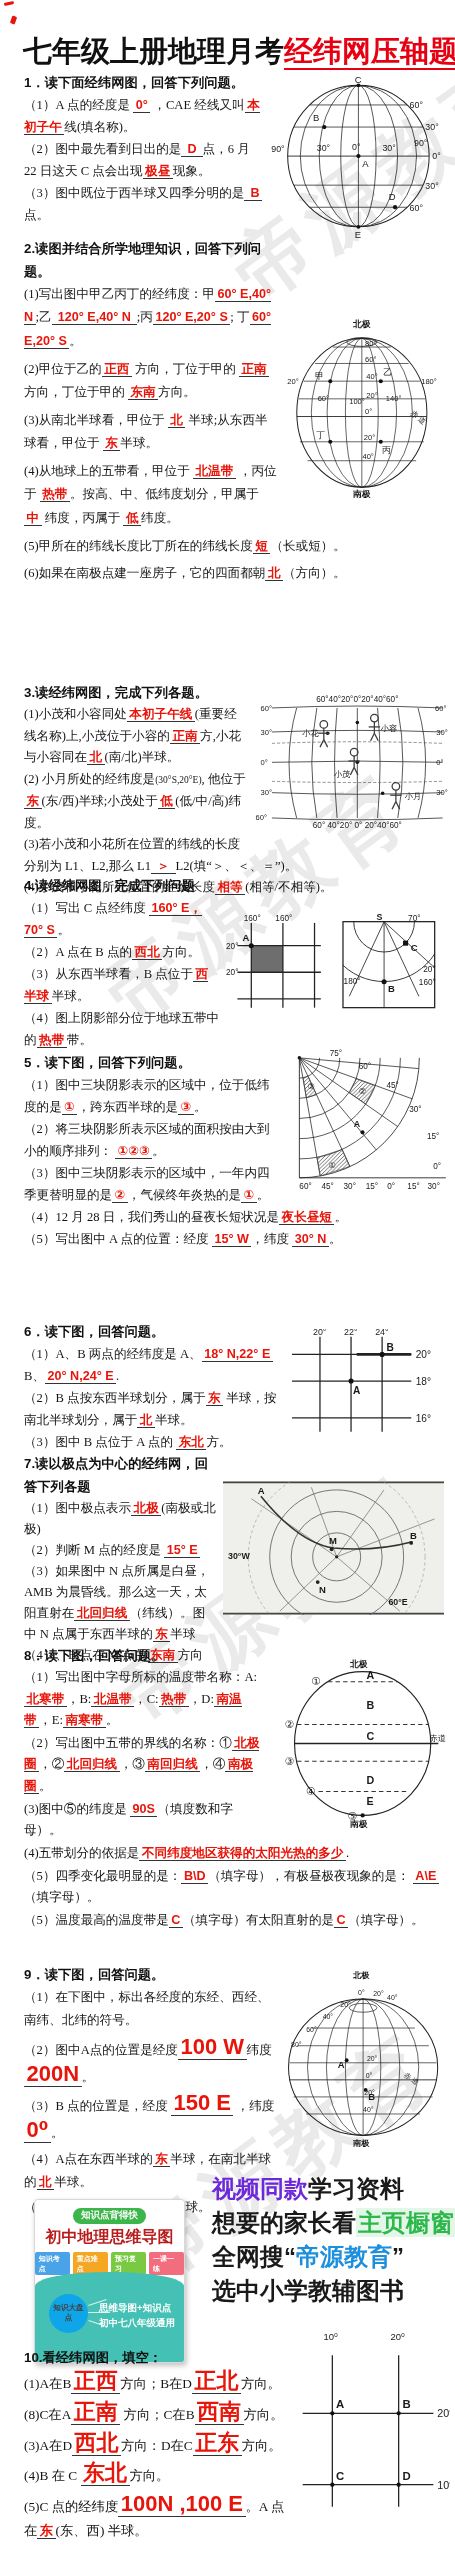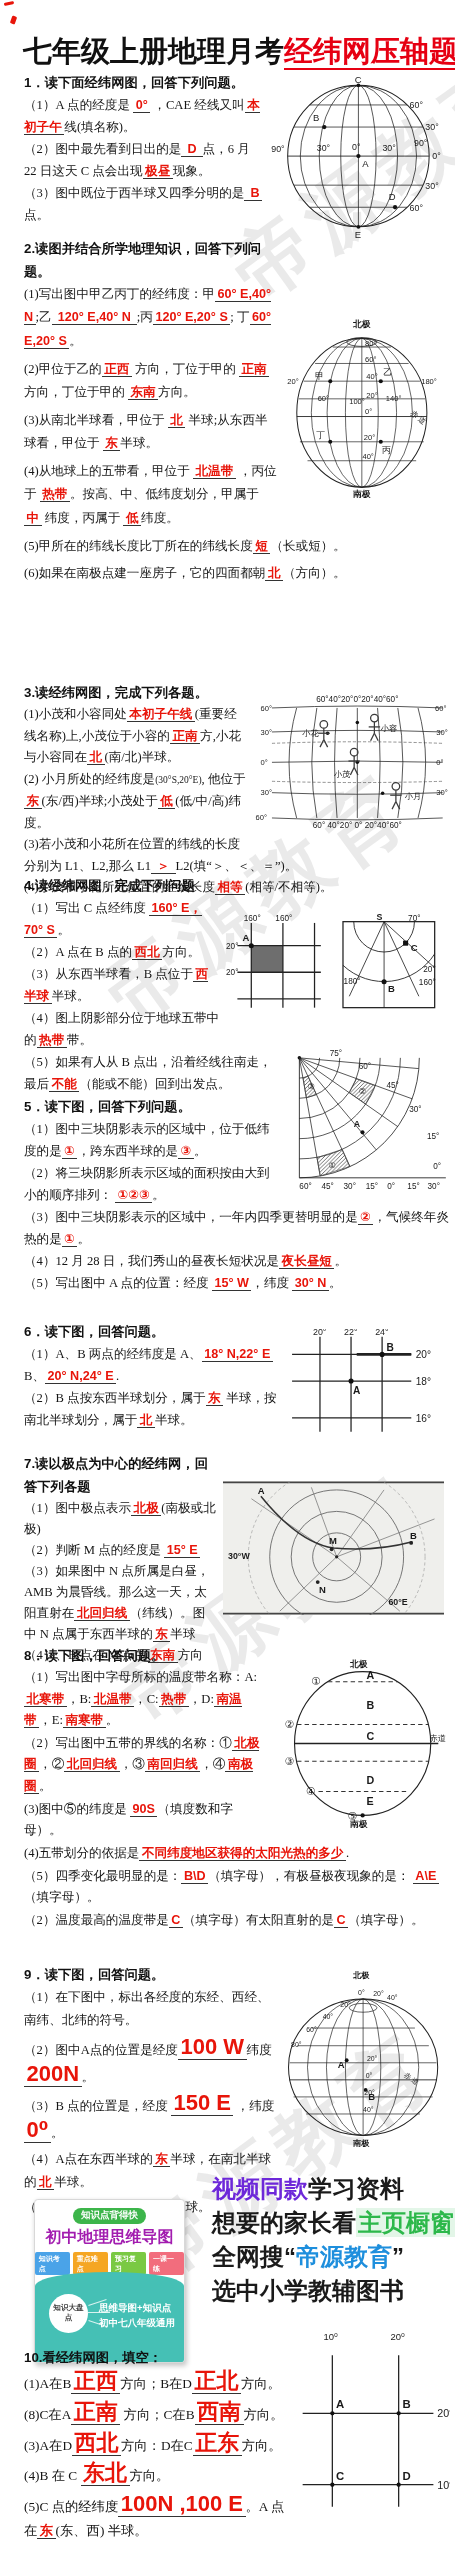--- a/index.html
+++ b/index.html
@@ -33,28 +33,28 @@
   
   .ad-lines{margin-left:188px;font-family:"Liberation Sans","DejaVu Sans",sans-serif;font-weight:bold;}
   .ad-line{font-size:24px;line-height:34px;white-space:nowrap;color:#1a1a1a;}
   .ad-red{color:#6d28d9;}
   .ad-green{color:#2db84b;background:#e3f6e8;padding:0.6px 1.9px;}
   .ad-blue{color:#1e8fdd;}
   .book{position:absolute;left:22px;top:27px;width:149px;height:162px;background:#fff;
         border:0.6px solid #d8d8d8;border-radius:3.8px;box-shadow:1.9px 2.5px 5.7px rgba(0,0,0,0.22);overflow:hidden;margin-left:12px;}
   .book-badge{margin:7.6px auto 2.5px;width:fit-content;background:#3cb54a;color:#fff;
         font:bold 9.5px "Liberation Sans",sans-serif;padding:1.9px 7.6px;border-radius:8.2px;}
-  .book-title{text-align:center;font:bold 16px "Liberation Sans",sans-serif;color:#a21caf;}
+  .book-title{text-align:center;font:bold 16px "Liberation Sans",sans-serif;color:#b91c1c;}
   .book-tags{display:flex;justify-content:center;gap:3.2px;margin-top:4.4px;}
   .book-tags span{font:bold 7px "Liberation Sans",sans-serif;color:#fff;padding:1.3px 3.8px;border-radius:1.9px;}
   .tag0{background:#4aa3e8;}.tag1{background:#f5a623;}.tag2{background:#7ac943;}.tag3{background:#f26d7d;}
   .book-bottom{position:absolute;bottom:0;left:0;right:0;height:90px;background:#45c0b5;
         border-radius:50% 50% 0 0 / 14px 14px 0 0;}
   .book-circle{position:absolute;left:14px;top:21.5px;width:39px;height:39px;border-radius:50%;
-        background:#ffffff;color:#444;font:bold 7.6px "Liberation Sans",sans-serif;display:flex;
+        background:#0ea5e9;color:#444;font:bold 7.6px "Liberation Sans",sans-serif;display:flex;
         align-items:center;justify-content:center;text-align:center;padding:3.2px;box-sizing:border-box;}
   .book-line{position:absolute;height:1.3px;background:rgba(255,255,255,0.8);}
   .book-sub{position:absolute;right:8.9px;top:28px;color:#fff;font:bold 9.5px "Liberation Sans",sans-serif;
         text-align:left;line-height:15px;}
 </style>
 </head>
 <body>
 
 <div class="page">
 
@@ -310,21 +310,20 @@
         <text x="189" y="221" font-size="13">15°</text>
         <text x="221" y="221" font-size="13">30°</text>
       </svg>
     </div>
     <div class="qbody">
         <div class="qheader">4.读经纬网图，完成下列问题</div>
         <div class="qline"><span class="seg">（1）写出 C 点经纬度 </span><span class="ans">160° E，70° S</span><span class="seg">。</span></div>
         <div class="qline"><span class="seg">（2）A 点在 B 点的</span><span class="ans">西北</span><span class="seg">方向。</span></div>
         <div class="qline"><span class="seg">（3）从东西半球看，B 点位于</span><span class="ans">西半球</span><span class="seg">半球。</span></div>
         <div class="qline"><span class="seg">（4）图上阴影部分位于地球五带中的</span><span class="ans">热带</span><span class="seg">带。</span></div>
-        <div class="qline"><span class="seg">（5）如果有人从 B 点出，沿着经线往南走，最后</span><span class="ans">不能</span><span class="seg">（能或不能）回到出发点。</span></div>
       </div>
     <div class="qbody">
         <div class="qheader">5．读下图，回答下列问题。</div>
         <div class="qline"><span class="seg">（1）图中三块阴影表示的区域中，位于低纬度的是</span><span class="ans">①</span><span class="seg">，跨东西半球的是</span><span class="ans">③</span><span class="seg">。</span></div>
         <div class="qline"><span class="seg">（2）将三块阴影所表示区域的面积按由大到小的顺序排列： </span><span class="ans">①②③</span><span class="seg">。</span></div>
         <div class="qline"><span class="seg">（3）图中三块阴影表示的区域中，一年内四季更替明显的是</span><span class="ans">②</span><span class="seg">，气候终年炎热的是</span><span class="ans">①</span><span class="seg">。</span></div>
         <div class="qline"><span class="seg">（4）12 月 28 日，我们秀山的昼夜长短状况是</span><span class="ans">夜长昼短</span><span class="seg">。</span></div>
         <div class="qline"><span class="seg">（5）写出图中 A 点的位置：经度 </span><span class="ans">15° W</span><span class="seg">，纬度 </span><span class="ans">30° N</span><span class="seg">。</span></div>
       </div>
   </div>
@@ -348,20 +347,21 @@
         <text x="203" y="88" font-size="16">18°</text>
         <text x="203" y="146" font-size="16">16°</text>
         <text x="157" y="34" font-size="16" font-weight="bold">B</text>
         <text x="104" y="102" font-size="16" font-weight="bold">A</text>
       </svg>
     </div>
     <div class="qbody">
         <div class="qheader">6．读下图，回答问题。</div>
         <div class="qline"><span class="seg">（1）A、B 两点的经纬度是 A、</span><span class="ans">18° N,22° E</span><span class="seg">  B、</span><span class="ans">20° N,24° E</span><span class="seg">.</span></div>
         <div class="qline"><span class="seg">（2）B 点按东西半球划分，属于</span><span class="ans">东</span><span class="seg"> 半球，按南北半球划分，属于</span><span class="ans">北</span><span class="seg">半球。</span></div>
+        <div class="qline"><span class="seg">（3）图中 B 点位于 A 点的 </span><span class="ans">东北</span><span class="seg">方。</span></div>
       </div>
   </div>
 
   <div class="sec s-q7" style="top:1452px;">
     <div class="dia" style="margin:29px 6.3px 2.5px 6.3px;">
       <svg width="221" height="134" viewBox="0 0 350 212">
         <rect x="0" y="0" width="350" height="212" fill="#efefec"></rect>
         <line x1="0" y1="2" x2="350" y2="2" stroke="#444" stroke-width="3"></line>
         <line x1="0" y1="210" x2="350" y2="210" stroke="#444" stroke-width="3"></line>
         <circle cx="180" cy="120" r="38" fill="none" stroke="#666" stroke-width="1.4"></circle>
@@ -421,21 +421,21 @@
         <text x="116" y="256" font-size="17">⑤</text>
       </svg>
     </div>
     <div class="qbody">
         <div class="qheader">8．读下图，回答问题。</div>
         <div class="qline"><span class="seg">（1）写出图中字母所标的温度带名称：A:</span><span class="ans">北寒带</span><span class="seg">，B:</span><span class="ans">北温带</span><span class="seg">，C:</span><span class="ans">热带</span><span class="seg">，D:</span><span class="ans">南温带</span><span class="seg">，E:</span><span class="ans">南寒带</span><span class="seg">。</span></div>
         <div class="qline"><span class="seg">（2）写出图中五带的界线的名称：①</span><span class="ans">北极圈</span><span class="seg">，②</span><span class="ans">北回归线</span><span class="seg">，③</span><span class="ans">南回归线</span><span class="seg">，④</span><span class="ans">南极圈</span><span class="seg">。</span></div>
         <div class="qline"><span class="seg">(3)图中⑤的纬度是 </span><span class="ans">90S</span><span class="seg">（填度数和字母）。</span></div>
         <div class="qline"><span class="seg">(4)五带划分的依据是</span><span class="ans">不同纬度地区获得的太阳光热的多少</span><span class="seg">.</span></div>
         <div class="qline"><span class="seg">（5）四季变化最明显的是：</span><span class="ans">B\D</span><span class="seg">（填字母），有极昼极夜现象的是： </span><span class="ans">A\E</span><span class="seg">（填字母）。</span></div>
-        <div class="qline"><span class="seg">（2）温度最高的温度带是</span><span class="ans">C</span><span class="seg">（填字母）有太阳直射的是</span><span class="ans">C</span><span class="seg">（填字母）。</span></div>
+        <div class="qline"><span class="seg">（5）温度最高的温度带是</span><span class="ans">C</span><span class="seg">（填字母）有太阳直射的是</span><span class="ans">C</span><span class="seg">（填字母）。</span></div>
       </div>
   </div>
 
   <div class="sec s-q9" style="top:1963px;">
     <div class="dia" style="margin:7.6px 6.3px 2.5px 6.3px;">
       <svg width="158" height="176" viewBox="0 0 250 278">
         <ellipse cx="122" cy="152" rx="118" ry="108" fill="none" stroke="#222" stroke-width="1.6"></ellipse>
         <ellipse cx="122" cy="58" rx="22" ry="7" fill="none" stroke="#222" stroke-width="1.1"></ellipse>
         <ellipse cx="122" cy="152" rx="28" ry="108" fill="none" stroke="#222" stroke-width="1.1"></ellipse>
         <ellipse cx="122" cy="152" rx="58" ry="108" fill="none" stroke="#222" stroke-width="1.1"></ellipse>

